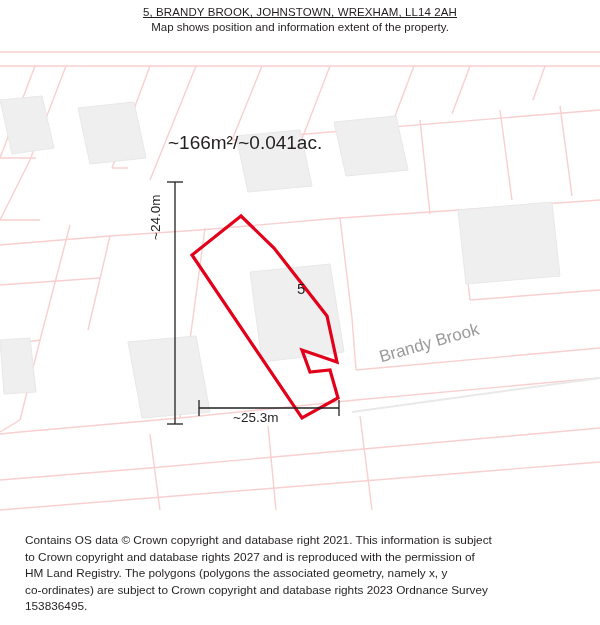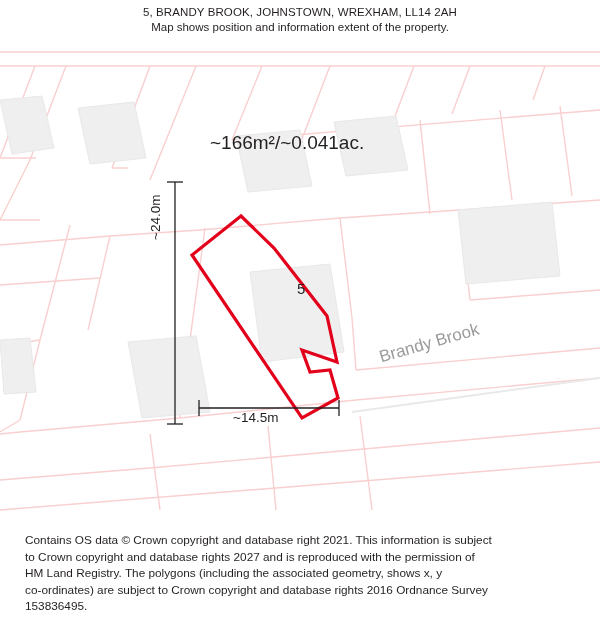--- a/index.html
+++ b/index.html
@@ -24,20 +24,21 @@
   .header {
     width: 600px;
     padding-top: 5px;
     text-align: center;
   }
   .header .title {
     font-size: 11.5px;
     line-height: 15px;
     color: #231f20;
     letter-spacing: 0.1px;
+    text-decoration: underline;
   }
   .header .subtitle {
     font-size: 11.5px;
     line-height: 15px;
     color: #231f20;
   }
   
   .map-wrap {
     position: absolute;
     top: 40px;
@@ -49,21 +50,20 @@
   }
   .map-wrap svg {
     display: block;
   }
   .area-label {
     position: absolute;
     left: 168px;
     top: 92px;
     font-size: 19px;
     color: #231f20;
-    margin-left: 42px;
   }
   .dim-v {
     position: absolute;
     left: 148px;
     top: 200px;
     font-size: 13.5px;
     color: #231f20;
     transform: rotate(-90deg);
     transform-origin: left top;
     white-space: nowrap;
@@ -199,28 +199,28 @@
         <path d="M167 384 L183 384"></path>
 
         <path d="M199 368 L339 368"></path>
         <path d="M199 360 L199 376"></path>
         <path d="M339 360 L339 376"></path>
       </g>
     </svg>
 
     <div class="area-label">~166m²/~0.041ac.</div>
     <div class="dim-v">~24.0m</div>
-    <div class="dim-h">~14.5m</div>
+    <div class="dim-h">~25.3m</div>
     <div class="plot-number">5</div>
     <div class="road-label">Brandy Brook</div>
   </div>
 
   <div class="divider"></div>
 
   <div class="footer">
     <p>Contains OS data © Crown copyright and database right 2021. This information is subject</p>
     <p>to Crown copyright and database rights 2027 and is reproduced with the permission of</p>
-    <p>HM Land Registry. The polygons (including the associated geometry, shows x, y</p>
-    <p>co-ordinates) are subject to Crown copyright and database rights 2016 Ordnance Survey</p>
+    <p>HM Land Registry. The polygons (polygons the associated geometry, namely x, y</p>
+    <p>co-ordinates) are subject to Crown copyright and database rights 2023 Ordnance Survey</p>
     <p>153836495.</p>
   </div>
 
 </div>
 
 </body></html>

